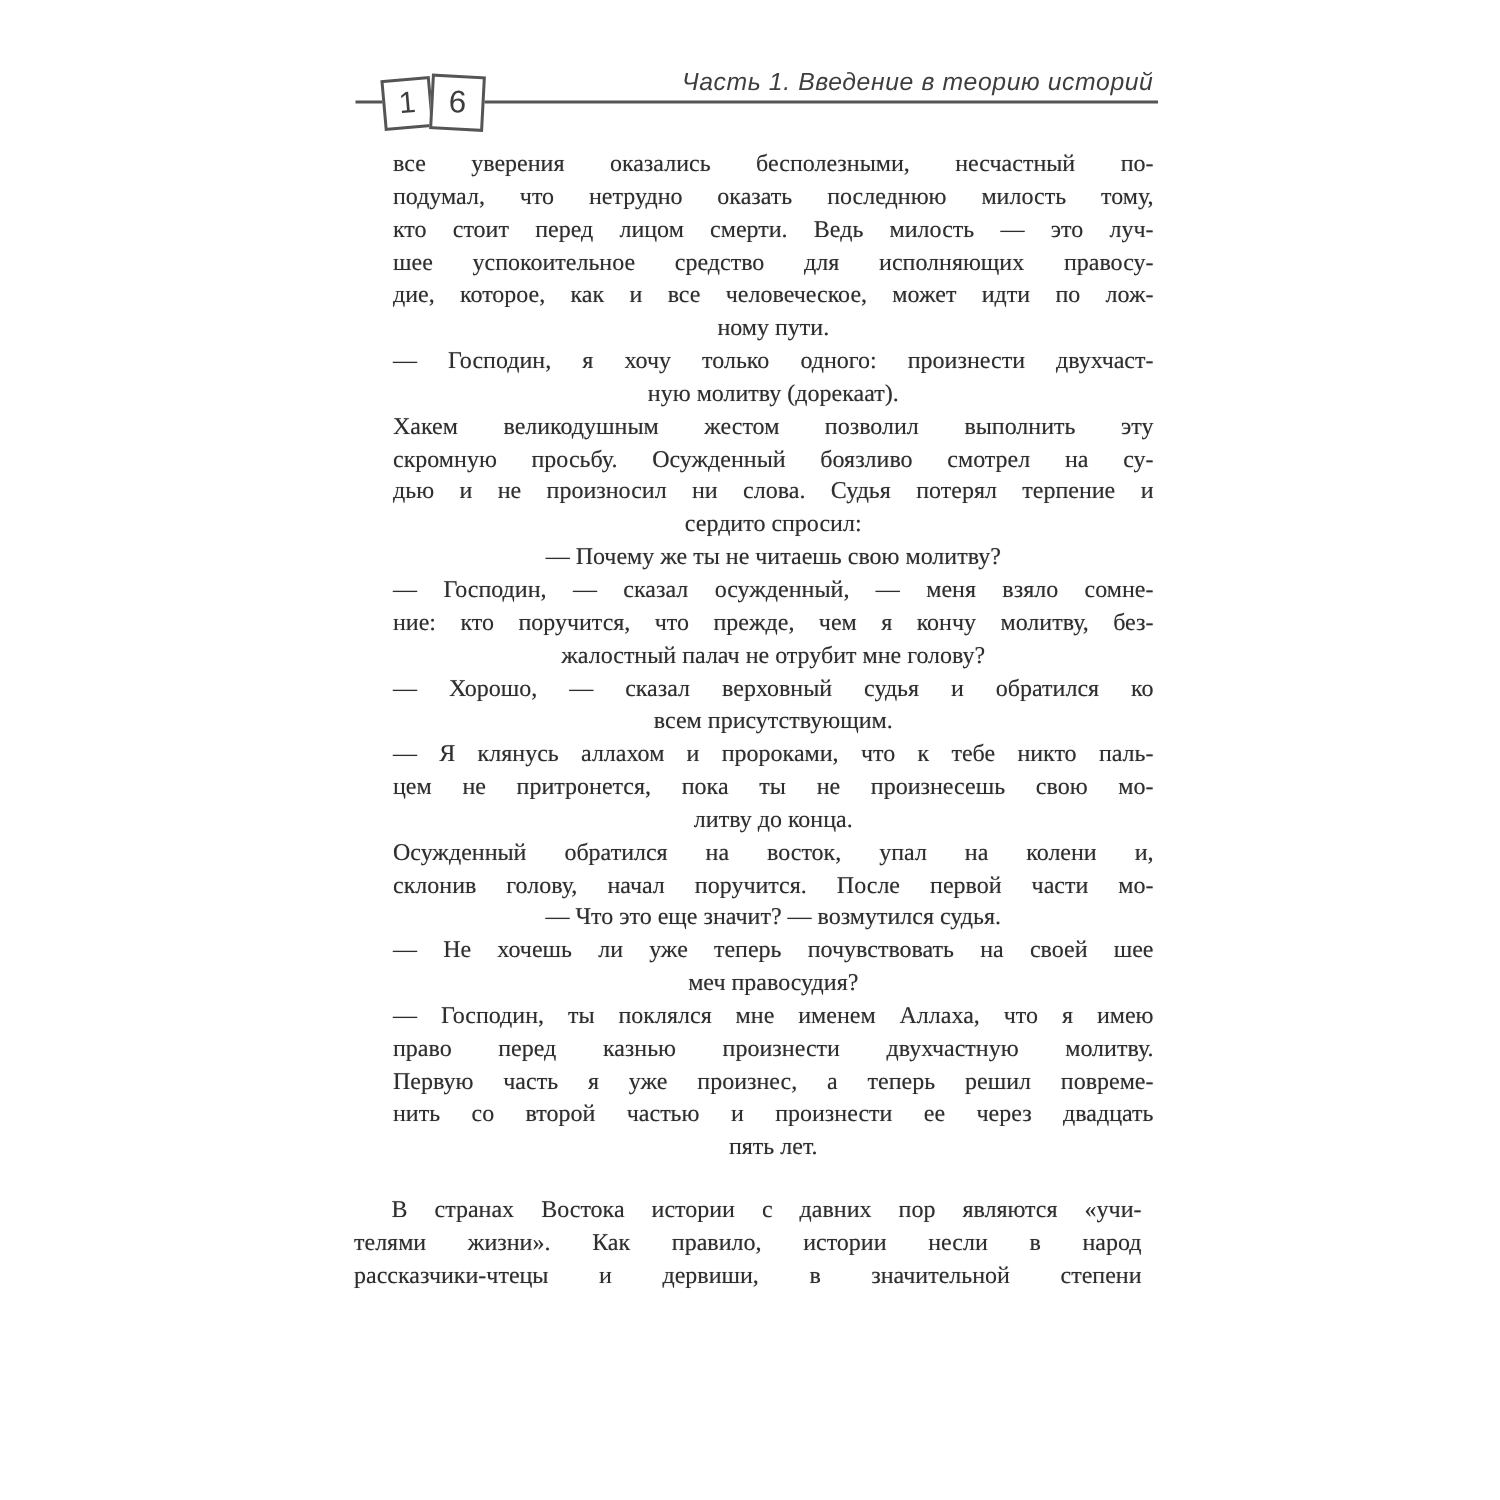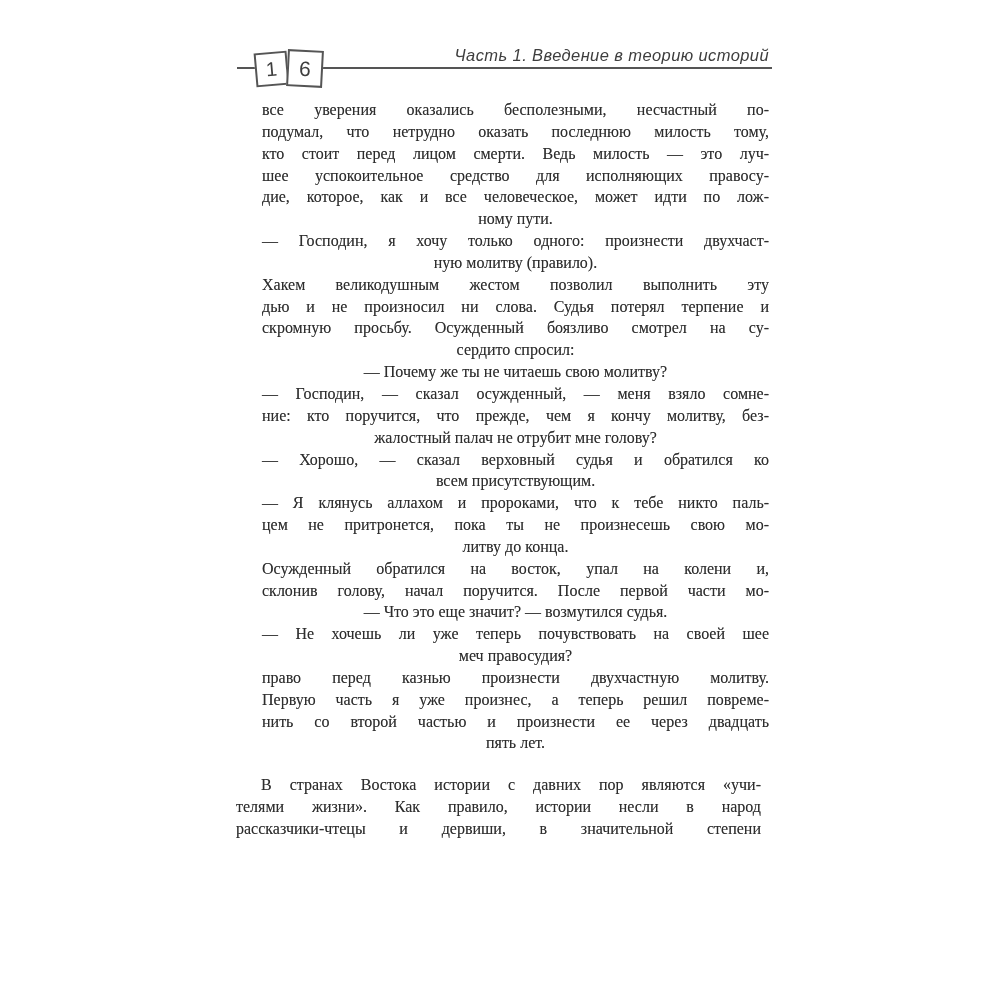--- a/index.html
+++ b/index.html
@@ -104,39 +104,40 @@
   </div>
 
   <div class="text-column">
       <div class="line just">все уверения оказались бесполезными, несчастный по-</div>
       <div class="line just">подумал, что нетрудно оказать последнюю милость тому,</div>
       <div class="line just">кто стоит перед лицом смерти. Ведь милость — это луч-</div>
       <div class="line just">шее успокоительное средство для исполняющих правосу-</div>
       <div class="line just">дие, которое, как и все человеческое, может идти по лож-</div>
       <div class="line left">ному пути.</div>
       <div class="line just">— Господин, я хочу только одного: произнести двухчаст-</div>
-      <div class="line left">ную молитву (правило).</div>
+      <div class="line left">ную молитву (дорекаат).</div>
       <div class="line just">Хакем великодушным жестом позволил выполнить эту</div>
+      <div class="line just">скромную просьбу. Осужденный боязливо смотрел на су-</div>
       <div class="line just">дью и не произносил ни слова. Судья потерял терпение и</div>
-      <div class="line just">скромную просьбу. Осужденный боязливо смотрел на су-</div>
       <div class="line left">сердито спросил:</div>
       <div class="line left">— Почему же ты не читаешь свою молитву?</div>
       <div class="line just">— Господин, — сказал осужденный, — меня взяло сомне-</div>
       <div class="line just">ние: кто поручится, что прежде, чем я кончу молитву, без-</div>
       <div class="line left">жалостный палач не отрубит мне голову?</div>
       <div class="line just">— Хорошо, — сказал верховный судья и обратился ко</div>
       <div class="line left">всем присутствующим.</div>
       <div class="line just">— Я клянусь аллахом и пророками, что к тебе никто паль-</div>
       <div class="line just">цем не притронется, пока ты не произнесешь свою мо-</div>
       <div class="line left">литву до конца.</div>
       <div class="line just">Осужденный обратился на восток, упал на колени и,</div>
       <div class="line just">склонив голову, начал поручится. После первой части мо-</div>
       <div class="line left">— Что это еще значит? — возмутился судья.</div>
       <div class="line just">— Не хочешь ли уже теперь почувствовать на своей шее</div>
       <div class="line left">меч правосудия?</div>
+      <div class="line just">— Господин, ты поклялся мне именем Аллаха, что я имею</div>
       <div class="line just">право перед казнью произнести двухчастную молитву.</div>
       <div class="line just">Первую часть я уже произнес, а теперь решил повреме-</div>
       <div class="line just">нить со второй частью и произнести ее через двадцать</div>
       <div class="line left">пять лет.</div>
       <div class="line just shift" style="margin-top: 20px; text-indent: 25px;">В странах Востока истории с давних пор являются «учи-</div>
       <div class="line just shift">телями жизни». Как правило, истории несли в народ</div>
       <div class="line just shift">рассказчики-чтецы и дервиши, в значительной степени</div>
     </div>
 
 </div>

